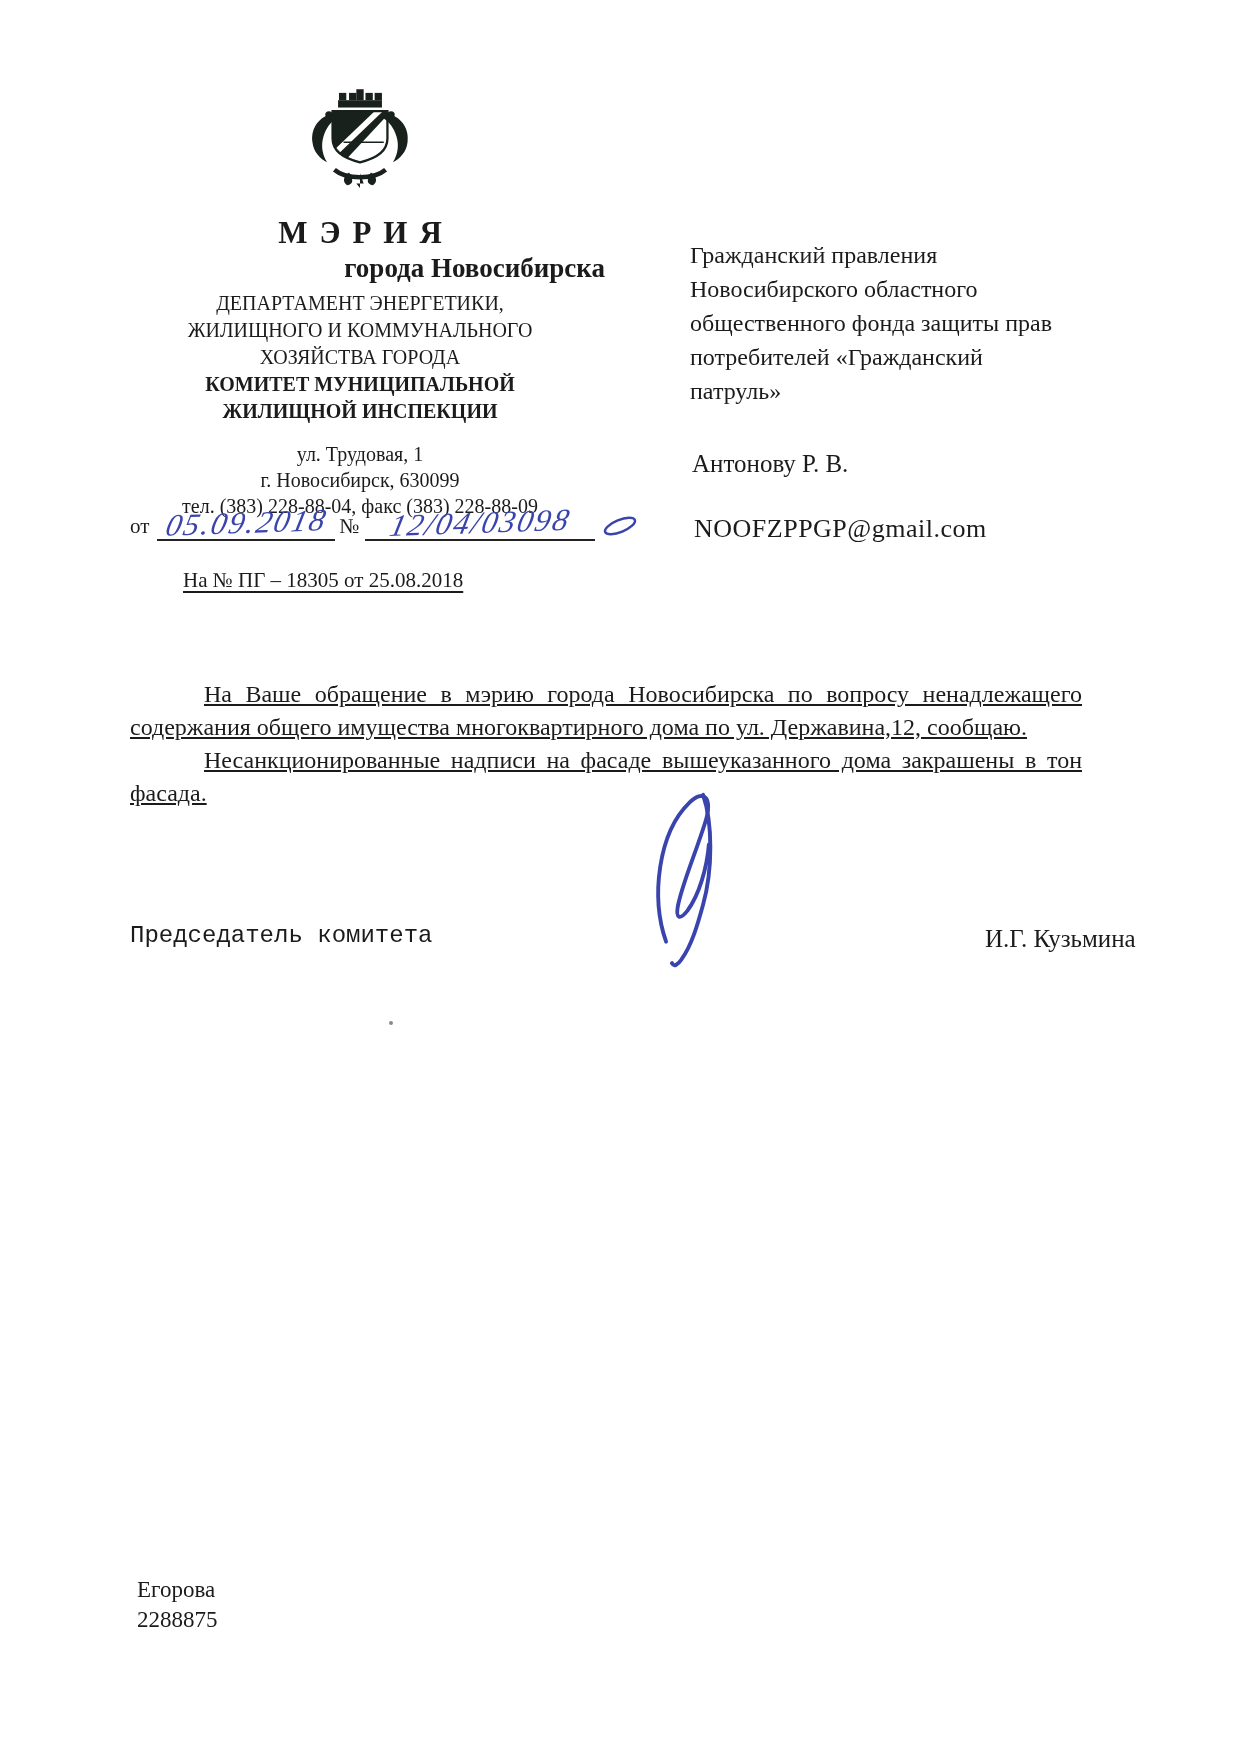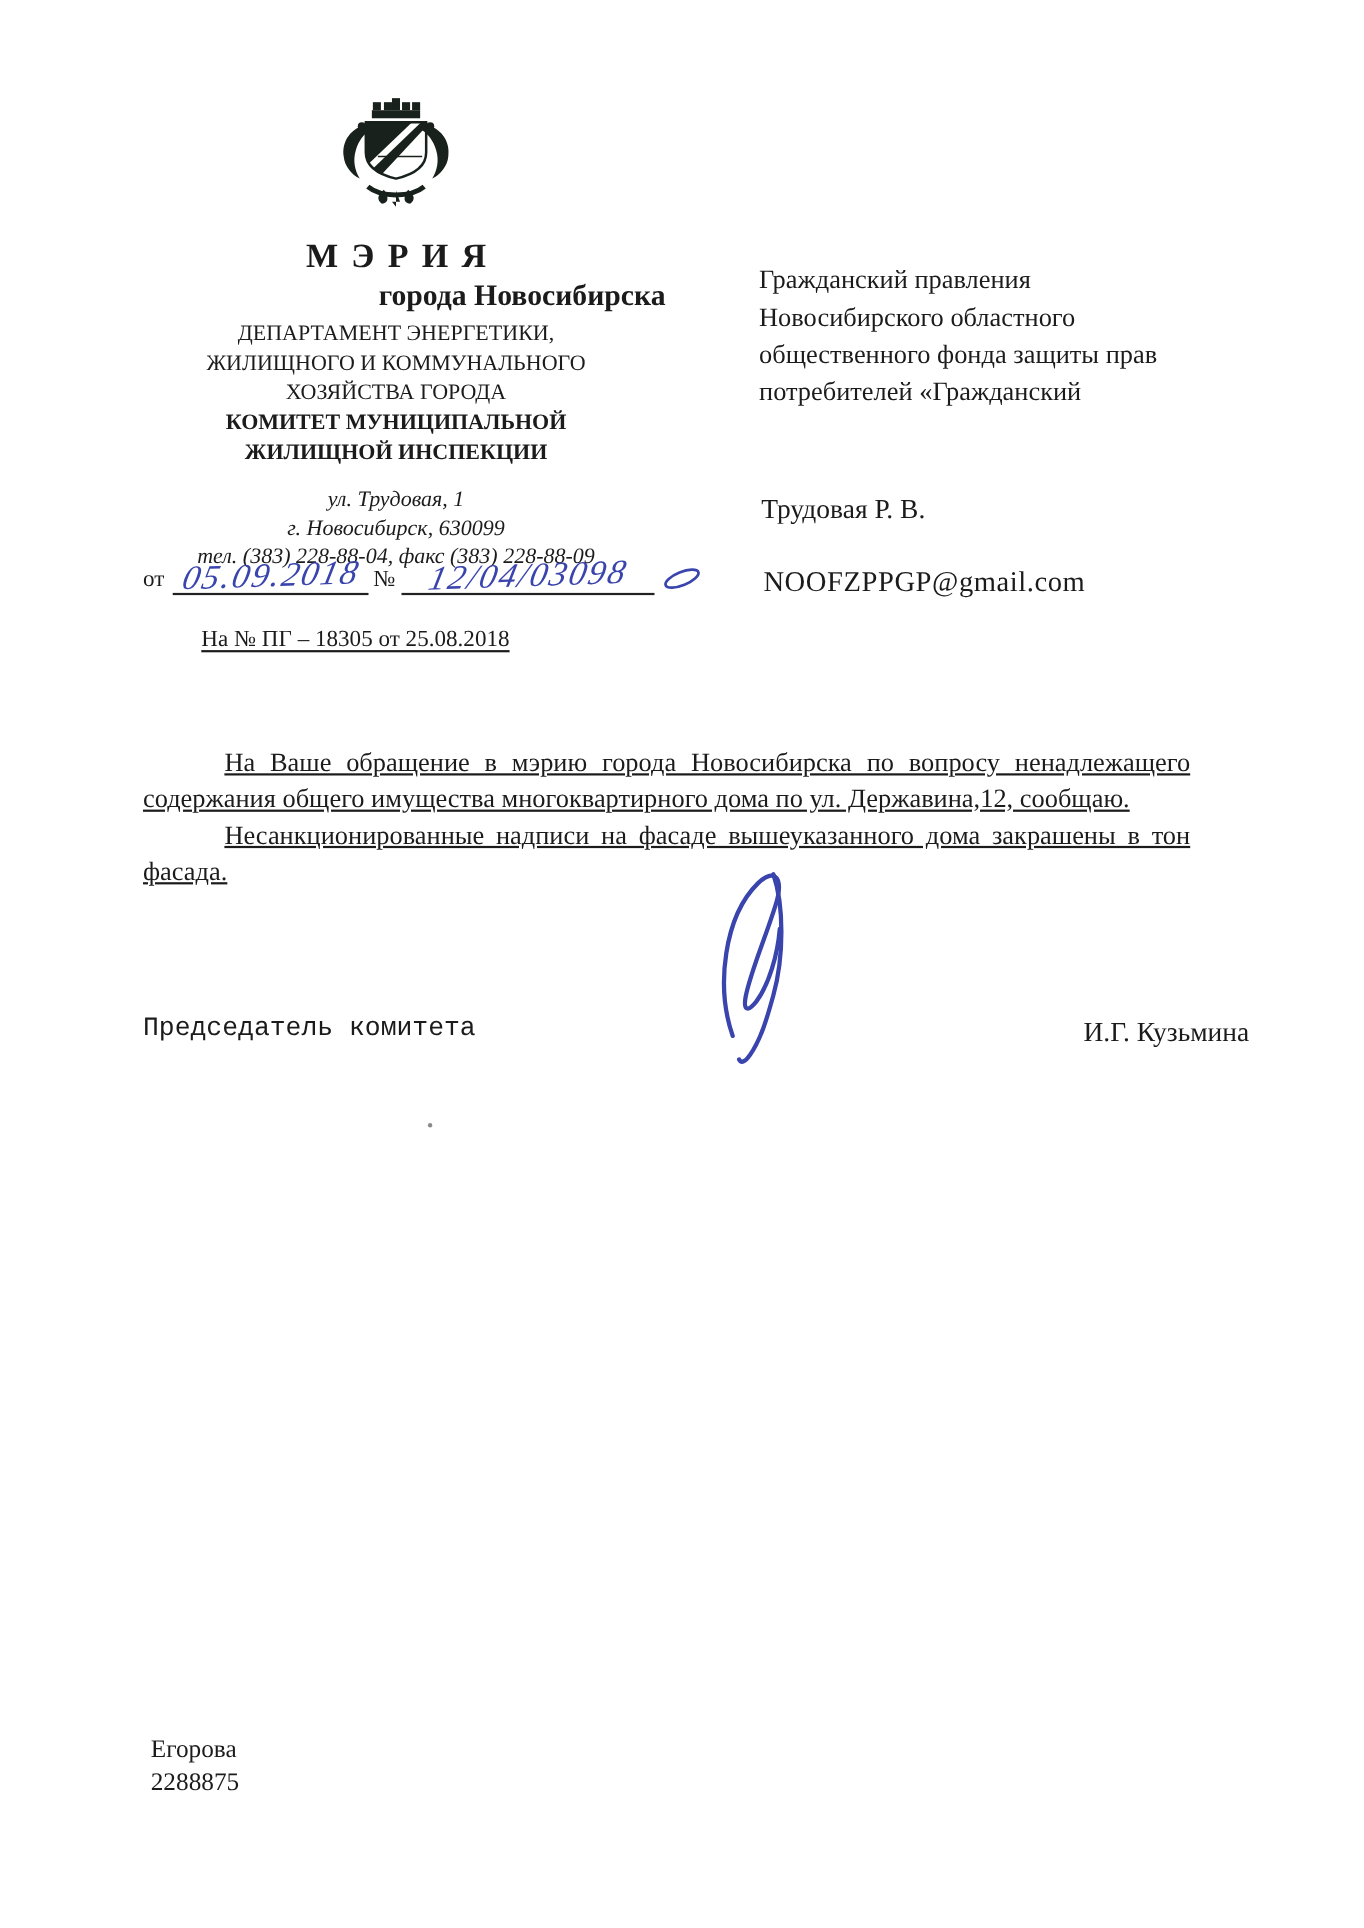--- a/index.html
+++ b/index.html
@@ -15,21 +15,21 @@
   
   .letterhead{
     position:absolute;left:115px;top:85px;width:490px;
     text-align:center;
   }
   .coat{width:128px;height:120px;margin:0 auto;display:block;}
   .org1{font-size:31px;font-weight:bold;letter-spacing:12px;margin-top:10px;padding-left:12px;}
   .org2{font-size:27px;font-weight:bold;margin-top:2px;text-align:right;}
   .dept{font-size:20px;line-height:27px;margin-top:6px;}
   .committee{font-size:20px;line-height:27px;font-weight:bold;}
-  .addr{font-size:20px;line-height:26px;margin-top:16px;font-style:italic;}
+  .addr{font-size:20px;line-height:26px;margin-top:16px;}
   .contacts{font-size:20px;line-height:26px;}
   
   .refline{
     position:absolute;left:130px;top:505px;width:470px;
     display:flex;align-items:flex-end;font-size:21px;
   }
   .ref-label{padding-bottom:2px;}
   .hw-slot{border-bottom:2px solid #222;display:inline-block;text-align:center;}
   .hw-slot.date{width:178px;margin-left:8px;}
   .hw-slot.num{width:230px;margin-left:6px;}
@@ -146,22 +146,23 @@
     </span>
   </div>
 
   <div class="replyline">На № ПГ – 18305 от 25.08.2018</div>
 
   <div class="recipient">
     <div>Гражданский правления</div>
     <div>Новосибирского  областного</div>
     <div>общественного фонда защиты прав</div>
     <div>потребителей «Гражданский</div>
+    <div>патруль»</div>
   </div>
-  <div class="addressee-name">Трудовая Р. В.</div>
+  <div class="addressee-name">Антонову Р. В.</div>
   <div class="addressee-email">NOOFZPPGP@gmail.com</div>
 
   <svg class="ink-mark" width="44" height="28" viewBox="0 0 44 28" aria-hidden="true">
     <ellipse cx="22" cy="14" rx="16" ry="6" fill="none" stroke="#3a44ad" stroke-width="2.5" transform="rotate(-22 22 14)"></ellipse>
   </svg>
 
   <div class="body-text">
     <p>На Ваше обращение в мэрию города Новосибирска по вопросу ненадлежащего содержания общего имущества многоквартирного дома по ул. Державина,12, сообщаю.</p>
     <p>Несанкционированные надписи на фасаде вышеуказанного дома закрашены в тон фасада.</p>
   </div>

